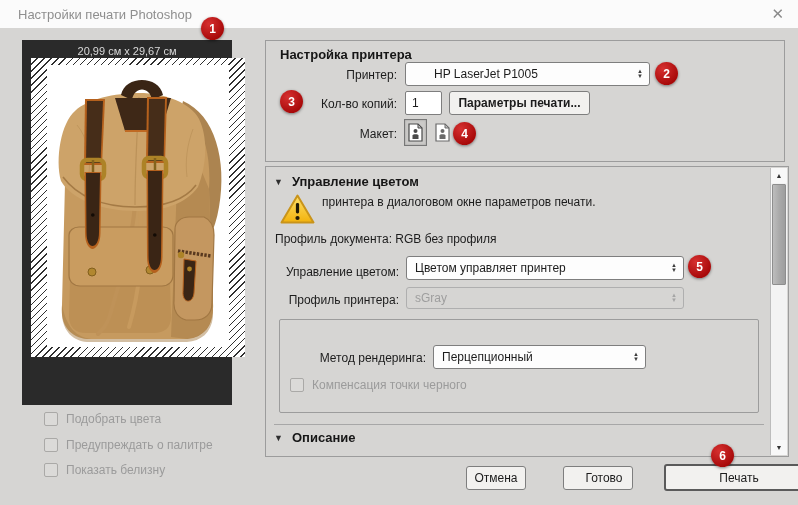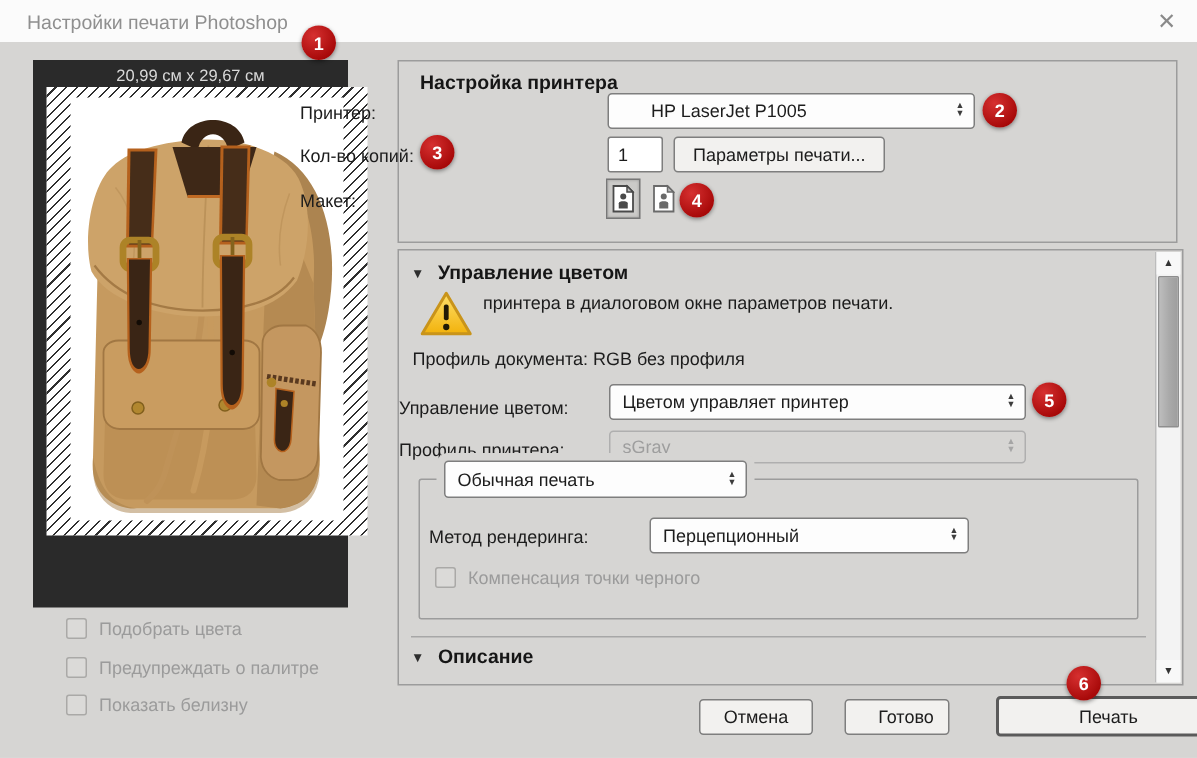--- a/index.html
+++ b/index.html
@@ -32,21 +32,21 @@
   .cbrow .cblabel { font-size:12px; color:#9b9b9b; white-space:nowrap; }
 
   
   .panel { position:absolute; border:1px solid #9c9c9c;text-decoration:underline; }
   .printer-panel { left:265px; top:40px; width:520px; height:122px; }
   .cm-panel { left:265px; top:166px; width:524px; height:291px; }
 
   .sec-title { font-weight:bold; font-size:13px; color:#161616; white-space:nowrap; }
   .tri { font-size:9px; color:#2e2e2e; }
 
-  .label-r { position:absolute; font-size:12px; color:#1c1c1c; white-space:nowrap; }
+  .label-r { position:absolute; font-size:12px; color:#1c1c1c; text-align:right; white-space:nowrap; }
   .plain { position:absolute; font-size:12px; color:#1c1c1c; white-space:nowrap; }
 
   
   .dd { position:absolute; background:#fdfdfd; border:1px solid #7e7e7e; border-radius:3px; height:24px;
     display:flex; align-items:center; padding:0 6px 0 8px; font-size:12px; color:#1c1c1c; }
   .dd .txt { flex:1; white-space:nowrap; overflow:hidden; }
   .dd .spin { display:flex; flex-direction:column; align-items:center; font-size:6px; line-height:5px; color:#3c3c3c; margin-left:4px; }
   .dd.disabled { background:transparent; border-color:#afafaf; color:#9e9e9e; }
   .dd.disabled .spin { color:#a5a5a5; }
   .dd.floating { box-shadow:0 0 0 5px #d6d5d3; }
@@ -178,21 +178,21 @@
   <div class="dd" style="left:405px; top:62px; width:245px;padding-left:28px;">
     <span class="txt">HP LaserJet P1005</span>
     <span class="spin">
       <span>▲</span>
       <span>▼</span>
     </span>
   </div>
 
   <div class="label-r" style="left:200px; top:97px; width:197px;">Кол-во копий:</div>
   <input class="txtinput" style="left: 405px; top: 91px;" value="1">
-  <div class="btn" style="left:449px; top:91px; width:141px; height:24px;">Параметры печати...</div>
+  <div class="btn" style="left:449px; top:91px; width:141px; height:24px;font-weight:bold;">Параметры печати...</div>
 
   <div class="label-r" style="left:200px; top:127px; width:197px;">Макет:</div>
   <div class="layout-btn selected" style="left:404px; top:119px;">
     <svg width="15" height="19" viewBox="0 0 15 19">
       <path d="M1 1 L10 1 L14 5 L14 18 L1 18 Z" fill="#fff" stroke="#4a4a4a" stroke-width="1.2"></path>
       <path d="M10 1 L10 5 L14 5 Z" fill="#bdbdbd" stroke="#4a4a4a" stroke-width="1"></path>
       <circle cx="7.5" cy="8" r="2" fill="#4a4a4a"></circle>
       <path d="M4.5 16 L4.5 12.5 C4.5 10.8 10.5 10.8 10.5 12.5 L10.5 16 Z" fill="#4a4a4a"></path>
     </svg>
   </div>
@@ -240,27 +240,20 @@
     <div class="label-r" style="left:0px; top:126px; width:133px;">Профиль принтера:</div>
     <div class="dd disabled" style="left:140px; top:120px; width:278px; height:22px;">
       <span class="txt">sGray</span>
       <span class="spin">
         <span>▲</span>
         <span>▼</span>
       </span>
     </div>
 
     <div class="fieldset"></div>
-    <div class="dd floating" style="left:30px; top:140px; width:202px; height:25px; z-index:5;">
-      <span class="txt">Обычная печать</span>
-      <span class="spin">
-        <span>▲</span>
-        <span>▼</span>
-      </span>
-    </div>
 
     <div class="label-r" style="left:20px; top:184px; width:140px;">Метод рендеринга:</div>
     <div class="dd" style="left:167px; top:178px; width:213px;">
       <span class="txt">Перцепционный</span>
       <span class="spin">
         <span>▲</span>
         <span>▼</span>
       </span>
     </div>
 
@@ -276,17 +269,17 @@
       <span class="sec-title">Описание</span>
     </div>
 
     <div class="sb">
       <div class="sb-btn up">▲</div>
       <div class="sb-thumb"></div>
       <div class="sb-btn down">▼</div>
     </div>
   </div>
 
-  <div class="btn" style="left:466px; top:466px; width:76px; height:24px;">Отмена</div>
+  <div class="btn" style="left:466px; top:466px; width:60px; height:24px;">Отмена</div>
   <div class="btn" style="left:563px; top:466px; width:70px; height:24px;padding-left:12px;">Готово</div>
   <div class="btn primary" style="left:648px; top:464px; width:150px; height:27px;margin-left:16px;">Печать</div>
 
 </div>
 
 </body></html>

